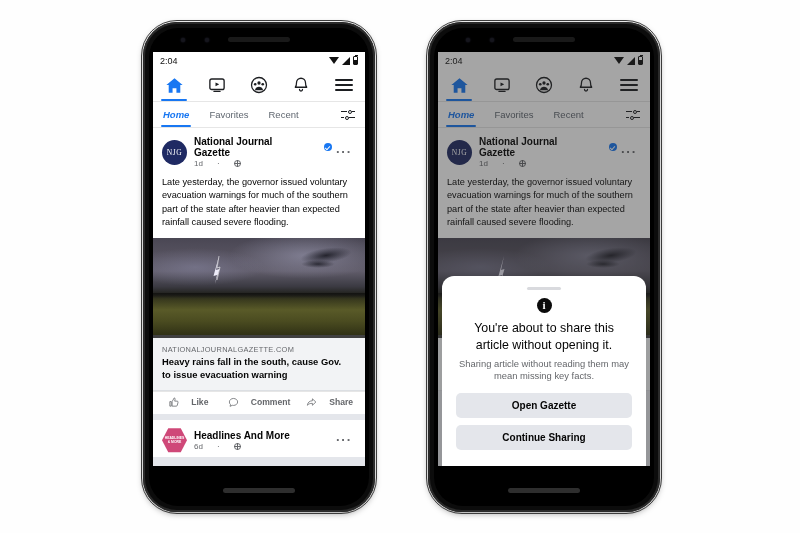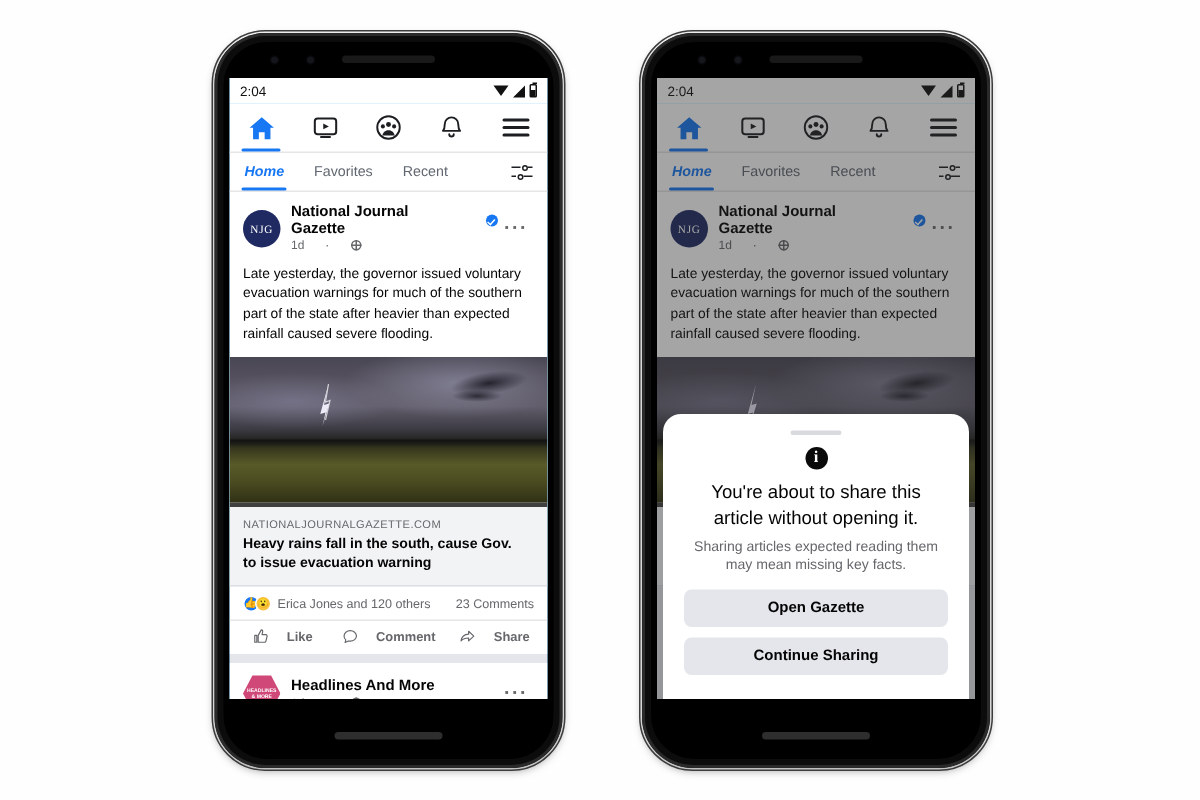--- a/index.html
+++ b/index.html
@@ -66,21 +66,21 @@
     position: absolute; top: 9px; left: 50%;
     transform: translateX(-50%);
     width: 62px; height: 5px; border-radius: 3px;
     background: #191919;
   }
 
   
   .screen {
     position: absolute;
     top: 24px; left: 4px; right: 4px; bottom: 40px;
-    background: #7dd3fc;
+    background: #bef264;
     overflow: hidden;
     display: flex;
     flex-direction: column;
     justify-content: flex-end;
   }
 
   
   .home-indicator {
     position: absolute;
     bottom: 13px; left: 50%;
@@ -505,28 +505,20 @@
                 <path d="M7 0 L5 12 L8 11 L5 24" fill="none" stroke="#ffffff" stroke-width=".8" opacity=".7"></path>
               </svg>
               <div class="horizon"></div>
             </div>
 
             <div class="linkcard">
               <div class="link-domain">NATIONALJOURNALGAZETTE.COM</div>
               <div class="link-title">Heavy rains fall in the south, cause Gov. to issue evacuation warning</div>
             </div>
 
-            <div class="reactions">
-              <div class="reac-icons">
-                <div class="reac-like">👍</div>
-                <div class="reac-wow">😮</div>
-              </div>
-              <span>Erica Jones and 120 others</span>
-              <span class="reac-right">23 Comments</span>
-            </div>
 
             <div class="actions">
               <div class="action">
                 <svg width="11" height="11" viewBox="0 0 24 24">
                   <path d="M7 10v10H4V10zM9 10l4.5-8c1.6 0 2.4 1.2 2 2.8L14.6 9H20c1.3 0 2.2 1.1 1.9 2.4l-1.6 6.6c-.2 1.2-1.1 2-2.3 2H9z" fill="none" stroke="#65676b" stroke-width="1.7" stroke-linejoin="round"></path>
                 </svg>
                 <span>Like</span>
               </div>
               <div class="action">
                 <svg width="11" height="11" viewBox="0 0 24 24">
@@ -680,21 +672,21 @@
             </div>
           </div>
         </div>
 
         <div class="dim"></div>
 
         <div class="sheet">
           <div class="sheet-grab"></div>
           <div class="info-badge">i</div>
           <div class="sheet-title">You're about to share this article without opening it.</div>
-          <div class="sheet-sub">Sharing articles expected reading them may mean missing key facts.</div>
+          <div class="sheet-sub">Sharing article without reading them may mean missing key facts.</div>
           <button class="sheet-btn">Open Gazette</button>
           <button class="sheet-btn">Continue Sharing</button>
         </div>
 
       </div>
 
       <div class="home-indicator"></div>
     </div>
   </div>
 

